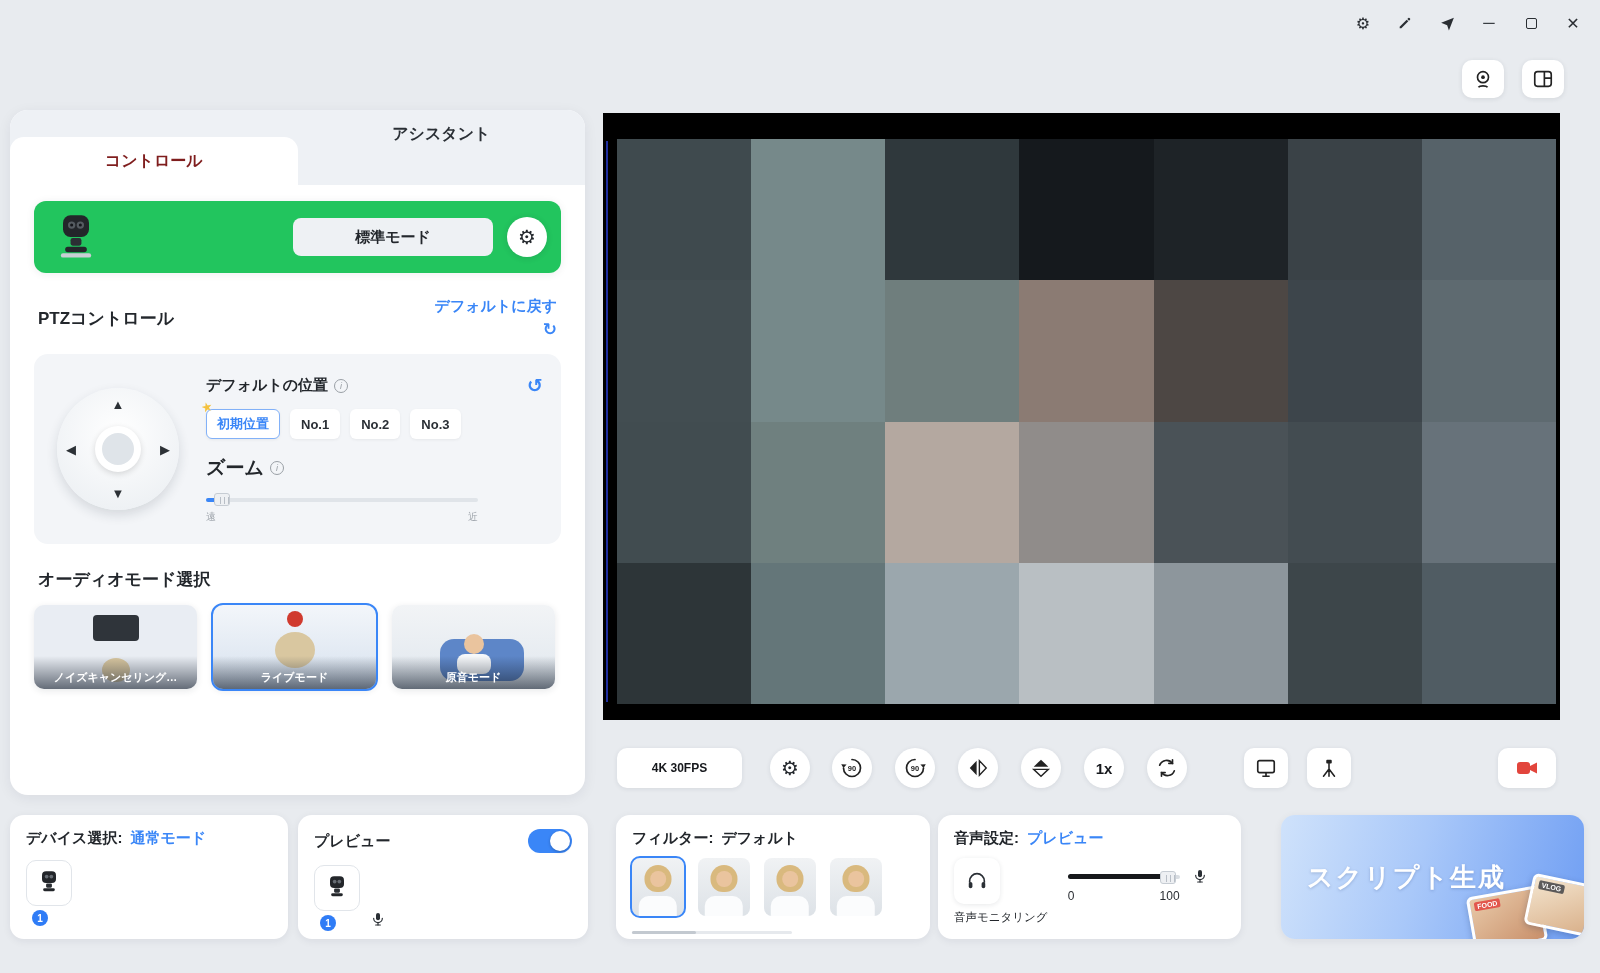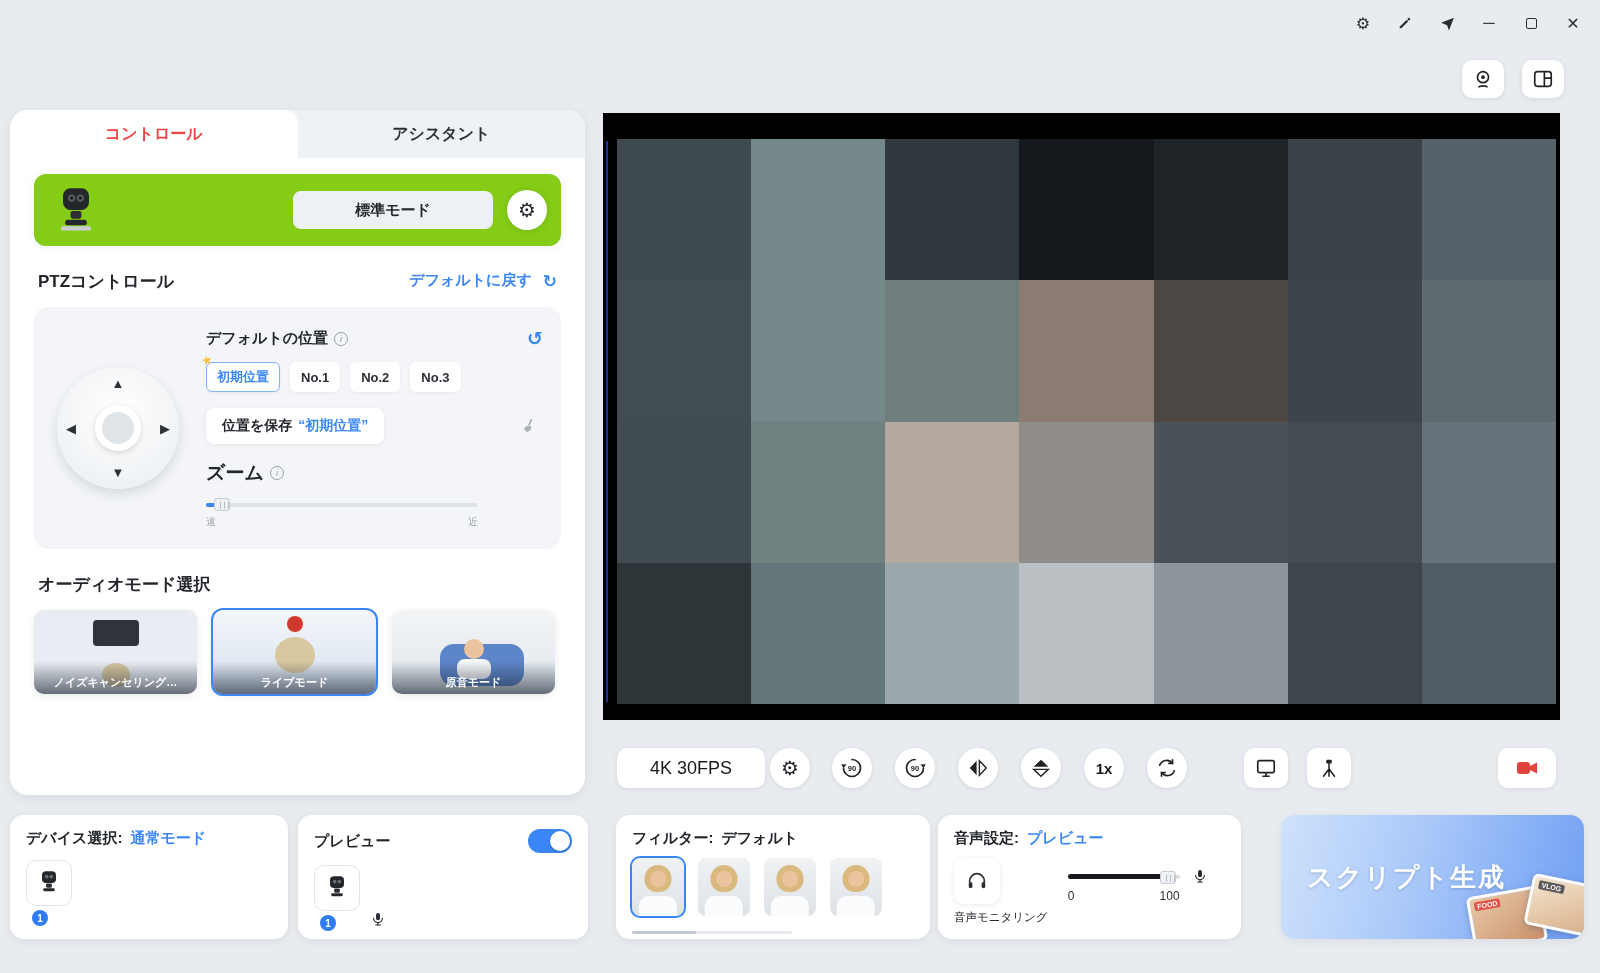--- a/index.html
+++ b/index.html
@@ -11,29 +11,29 @@
   .tb-ic { font-size:16px; color:#2a2e33; cursor:pointer; display:inline-flex; align-items:center; justify-content:center; width:18px; height:18px; }
   .maxbox { width:11px; height:11px; border:1.6px solid #2a2e33; border-radius:2px; display:inline-block; }
 
   .quick-btns { position:absolute; top:60px; right:36px; display:flex; gap:18px; }
   .qbtn { width:42px; height:38px; background:#fff; border-radius:10px; box-shadow:0 1px 5px rgba(25,35,50,.10); display:flex; align-items:center; justify-content:center; }
 
   
   .left-panel { position:absolute; left:10px; top:110px; width:575px; height:685px; background:#fff; border-radius:18px; box-shadow:0 3px 14px rgba(25,35,50,.07); }
   .tabs { display:flex; background:#eef1f5; border-radius:18px 18px 0 0; overflow:hidden; }
   .tab { flex:1; height:48px; line-height:48px; text-align:center; font-size:16px; font-weight:bold; color:#2a2f35; cursor:pointer; }
-  .tab.active { background:#fff; border-radius:14px 14px 0 0; color:#ef4444; }
-
-  .device-card { margin:16px 24px 0; background:#84cc16; border-radius:12px; box-shadow:0 1px 8px rgba(25,35,50,.08); padding:10px 14px; display:flex; align-items:center;text-align:right; }
+  .tab.active { background:#fff; border-radius:14px 14px 0 0; color:#7f1d1d;margin-top:27px; }
+
+  .device-card { margin:16px 24px 0; background:#22c55e; border-radius:12px; box-shadow:0 1px 8px rgba(25,35,50,.08); padding:10px 14px; display:flex; align-items:center;text-align:right; }
   .mode-select { margin-left:auto; width:200px; height:38px; background:#eef1f4; border-radius:8px; display:flex; align-items:center; justify-content:center; font-size:15px; font-weight:bold; color:#23272c; cursor:pointer; }
   .gear-circle { margin-left:14px; width:40px; height:40px; border-radius:50%; background:#fff; box-shadow:0 1px 6px rgba(25,35,50,.14); display:flex; align-items:center; justify-content:center; font-size:20px; cursor:pointer; }
 
   .ptz-header { margin:24px 28px 0; display:flex; align-items:center; }
   .ptz-title { font-size:17px; font-weight:bold; }
-  .reset-link { margin-left:auto; color:#3a86f7; font-size:15px; font-weight:bold; cursor:pointer; display:flex; align-items:flex-start; gap:11px; }
+  .reset-link { margin-left:auto; color:#3a86f7; font-size:15px; font-weight:bold; cursor:pointer; display:flex; align-items:flex-end; gap:3px;flex-direction:column; }
   .reset-link .g { font-size:17px; }
 
   .ptz-card { margin:14px 24px 0; background:#f3f5f8; border-radius:14px; padding:20px 18px; display:flex; }
   .dpad-col { width:132px; display:flex; align-items:center; justify-content:center; }
   .dpad { width:122px; height:122px; border-radius:50%; background:radial-gradient(circle at 50% 38%,#ffffff,#e9edf1); box-shadow:0 5px 12px rgba(30,40,60,.14); position:relative; }
   .dp-arrow { position:absolute; font-size:13px; color:#2c3136; cursor:pointer; }
   .dp-up { top:9px; left:50%; transform:translateX(-50%); }
   .dp-down { bottom:9px; left:50%; transform:translateX(-50%); }
   .dp-left { left:9px; top:50%; transform:translateY(-50%); }
   .dp-right { right:9px; top:50%; transform:translateY(-50%); }
@@ -83,21 +83,21 @@
   
   .video { position:absolute; left:603px; top:113px; width:957px; height:607px; background:#000; }
   .mosaic { position:absolute; left:14px; right:4px; top:26px; bottom:16px; display:grid; }
   .video-edge { position:absolute; left:3px; top:28px; bottom:18px; width:2px; background:#2b3fd4; opacity:.75; }
 
   
   .toolbar { position:absolute; left:603px; top:746px; width:957px; height:44px; }
   .tbtn { position:absolute; top:2px; height:40px; background:#fff; box-shadow:0 1px 5px rgba(25,35,50,.09); display:flex; align-items:center; justify-content:center; cursor:pointer; }
   .circle { width:40px; border-radius:50%; }
   .pill { border-radius:10px; }
-  .res-pill { left:14px; width:148px; font-size:18px; font-weight:normal; color:#16181c; }
+  .res-pill { left:14px; width:125px; font-size:12px; font-weight:bold; color:#16181c; }
   .speed-txt { font-size:15px; font-weight:bold; color:#16181c; }
   .rot90 { transform:rotate(90deg); }
 
   
   .bcard { position:absolute; top:815px; height:124px; background:#fff; border-radius:14px; box-shadow:0 2px 9px rgba(25,35,50,.07); padding:14px 16px; }
   .bhead { display:flex; align-items:center; gap:8px; font-size:15px; font-weight:bold; }
   .bhead .blue { color:#3a86f7; cursor:pointer; }
   .tile { width:46px; height:46px; border:1px solid #e1e5ea; border-radius:10px; display:flex; align-items:center; justify-content:center; background:#fff; cursor:pointer; }
   .tile-wrap { margin-top:12px; width:46px; }
   .badge { margin-top:4px; margin-left:6px; width:16px; height:16px; border-radius:50%; background:#2f7cf6; color:#fff; font-size:10px; font-weight:bold; display:flex; align-items:center; justify-content:center; }
@@ -231,32 +231,20 @@
         </button>
         <button class="preset">
             <span>No.1</span>
           </button>
         <button class="preset">
             <span>No.2</span>
           </button>
         <button class="preset">
             <span>No.3</span>
           </button>
-      </div>
-      <div class="save-row">
-        <button class="save-btn">
-          <span>位置を保存</span>
-          <span class="blue">“初期位置”</span>
-        </button>
-        <span class="broom">
-          <svg viewBox="0 0 24 24" width="18" height="18">
-              <path d="M14 3l-3.5 8" stroke="#8a9097" stroke-width="1.6" fill="none"></path>
-              <path d="M6 13c3-2 6-1.5 8 .5 0 0-1 5.5-6.5 6.5L4 16z" fill="#aab1b8"></path>
-            </svg>
-        </span>
       </div>
       <div class="zoom-row">
         <span class="zoom-label">ズーム</span>
         <span class="info">i</span>
       </div>
       <div class="slider-wrap">
         <div class="slider-track"></div>
         <div class="slider-fill" style="width:14px;"></div>
         <div class="grip" style="left:8px;"></div>
       </div>

